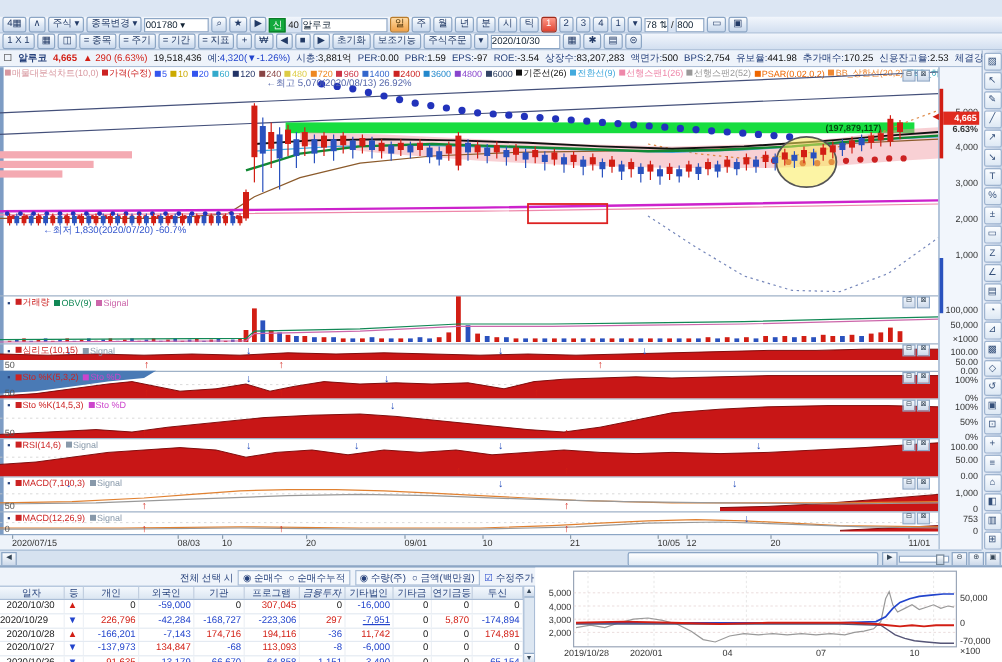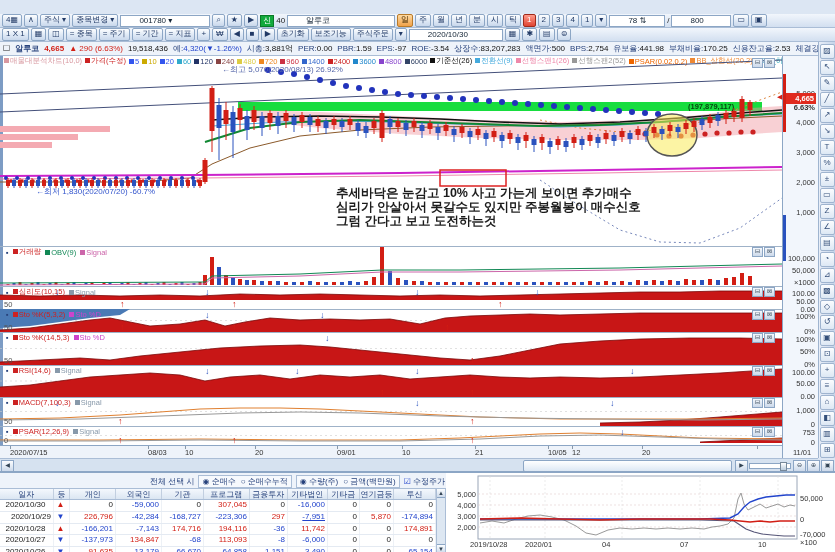--- a/index.html
+++ b/index.html
@@ -10,21 +10,21 @@
   #titlebar .ticon{width:9px;height:9px;background:linear-gradient(#9ecbff,#2d6cff);border:1px solid #fff;margin-right:4px;}
   #titlebar .tctl{margin-left:auto;display:flex;gap:2px;}
   .tbtn{width:13px;height:10px;background:linear-gradient(#eef4fb,#b9cce6);border:1px solid #7f99bd;color:#234;font-size:7px;line-height:9px;text-align:center;border-radius:1px;}
   
   .toolbar{left:0;width:835px;background:linear-gradient(#f2f6fc,#d2dff0);border-bottom:1px solid #aabdd6;display:flex;align-items:center;gap:2px;padding:0 2px;box-sizing:border-box;}
   #toolbar1{top:14px;height:14px;}
   #toolbar2{top:28px;height:14px;}
   .btn3{background:linear-gradient(#fdfeff,#e3ecf7 45%,#c9d8ec);border:1px solid #8ca6c5;border-radius:2px;height:11px;line-height:10px;padding:0 3px;font-size:8px;color:#223a66;white-space:nowrap;}
   .btn3.sel{background:linear-gradient(#ffd9a0,#f0a24a);border-color:#b97b2a;color:#402800;}
   .btn3.red{background:linear-gradient(#ff9a8a,#e04432);border-color:#a02a1a;color:#fff;}
-  .inputbox{background:#fff;border:1px solid #8ca6c5;height:10px;line-height:10px;padding:0 18px;color:#123;font-size:8px;}
+  .inputbox{background:#fff;border:1px solid #8ca6c5;height:10px;line-height:10px;padding:0 0;color:#123;font-size:8px;}
   .badge-new{background:#12a93c;color:#fff;border:1px solid #0a7a28;height:10px;line-height:10px;padding:0 2px;}
   
   #inforow{left:0;top:42px;width:835px;height:14px;background:#eef3fa;border-bottom:1px solid #aabdd6;display:flex;align-items:center;gap:5px;padding:0 3px;box-sizing:border-box;white-space:nowrap;overflow:hidden;}
   #inforow .lbl{color:#27427c;}
   #inforow .v{color:#111;}
   .red{color:#d21e14;} .blue{color:#2244cc;} .navy{color:#27427c;}
   
   #chartbg{left:0;top:56px;width:782px;height:389px;background:#fff;border-left:3px solid #7d9cc4;box-sizing:border-box;}
   #mainlegend{left:4px;top:56px;width:778px;height:10px;display:flex;gap:3px;align-items:center;white-space:nowrap;overflow:hidden;font-size:7.5px;}
   #mainlegend .sw{width:5px;height:5px;display:inline-block;margin-right:1px;}
@@ -133,21 +133,21 @@
       <span><span class="lbl">예:</span><span class="blue">4,320(▼-1.26%)</span></span>
       <span><span class="lbl">시총:</span><span class="v">3,881억</span></span>
       <span><span class="lbl">PER:</span><span class="v">0.00</span></span>
       <span><span class="lbl">PBR:</span><span class="v">1.59</span></span>
       <span><span class="lbl">EPS:</span><span class="v">-97</span></span>
       <span><span class="lbl">ROE:</span><span class="v">-3.54</span></span>
       <span><span class="lbl">상장수:</span><span class="v">83,207,283</span></span>
       <span><span class="lbl">액면가:</span><span class="v">500</span></span>
       <span><span class="lbl">BPS:</span><span class="v">2,754</span></span>
       <span><span class="lbl">유보율:</span><span class="v">441.98</span></span>
-      <span><span class="lbl">부채비율:</span><span class="v">170.25</span></span>
+      <span><span class="lbl">추가매수:</span><span class="v">170.25</span></span>
       <span><span class="lbl">신용잔고율:</span><span class="v">2.53</span></span>
       <span><span class="lbl">체결강도:</span><span class="red">5.46%</span></span>
     </div>
 
   <div id="chartbg" class="abs"></div>
   <div id="mainlegend" class="abs">
       <span><span class="sw" style="background: rgb(216, 152, 160);"></span><span style="color: rgb(216, 152, 160);">매물대분석차트(10,0)</span></span>
       <span><span class="sw" style="background: rgb(204, 34, 34);"></span><span style="color: rgb(204, 34, 34);">가격(수정)</span></span>
       <span><span class="sw" style="background: rgb(51, 85, 238);"></span><span style="color: rgb(51, 85, 238);">5</span></span>
       <span><span class="sw" style="background: rgb(204, 170, 0);"></span><span style="color: rgb(204, 170, 0);">10</span></span>
@@ -469,25 +469,20 @@
       <rect x="715.5" y="55" width="5" height="6" fill="#2a52be"></rect>
       <line x1="726" y1="50" x2="726" y2="64" stroke="#d21e14" stroke-width="1"></line>
       <rect x="723.5" y="53" width="5" height="6" fill="#d21e14"></rect>
       <line x1="734" y1="48" x2="734" y2="62" stroke="#d21e14" stroke-width="1"></line>
       <rect x="731.5" y="51" width="5" height="6" fill="#d21e14"></rect>
       <line x1="742" y1="36" x2="742" y2="62" stroke="#d21e14" stroke-width="1"></line>
       <rect x="739.5" y="39" width="5" height="19" fill="#d21e14"></rect>
       <line x1="750" y1="40" x2="750" y2="56" stroke="#d21e14" stroke-width="1"></line>
       <rect x="747.5" y="42" width="5" height="8" fill="#d21e14"></rect>
     </svg>
-  <div id="chartnote" class="abs">
-      <div>추세바닥은 눈감고 10% 사고 가는게 보이면 추가매수</div>
-      <div>심리가 안살아서 못갈수도 있지만 주봉월봉이 매수신호</div>
-      <div>그럼 간다고 보고 도전하는것</div>
-    </div>
   <svg id="panelsvg" class="abs" style="left:0;top:246px;" width="782" height="199">
       <line x1="0" y1="0.5" x2="782" y2="0.5" stroke="#9fb2c8" stroke-width="1"></line>
       <rect x="6.5" y="38" width="3" height="1" fill="#d21e14"></rect>
       <rect x="12.5" y="37" width="3" height="2" fill="#2a52be"></rect>
       <rect x="18.5" y="36" width="3" height="3" fill="#d21e14"></rect>
       <rect x="24.5" y="38" width="3" height="1" fill="#2a52be"></rect>
       <rect x="30.5" y="37" width="3" height="2" fill="#d21e14"></rect>
       <rect x="36.5" y="36" width="3" height="3" fill="#2a52be"></rect>
       <rect x="42.5" y="38" width="3" height="1" fill="#d21e14"></rect>
       <rect x="48.5" y="37" width="3" height="2" fill="#2a52be"></rect>
@@ -705,21 +700,21 @@
         <span><span class="sw" style="background: rgb(204, 34, 34);"></span><span style="color: rgb(204, 34, 34);">MACD(7,100,3)</span></span>
         <span><span class="sw" style="background: rgb(136, 153, 170);"></span><span style="color: rgb(136, 153, 170);">Signal</span></span>
       </div>
       <div class="abs" style="left: 4px; top: 417px; font-size: 7.5px; color: rgb(85, 85, 85);">50</div>
       <div class="panelctl" style="left: 752px; top: 398px;">
         <span class="pbtn">⊟</span>
         <span class="pbtn">⊠</span>
       </div>
       <div class="plegend" style="left: 6px; top: 427px;">
         <span style="color: rgb(39, 66, 124);">▪</span>
-        <span><span class="sw" style="background: rgb(204, 34, 34);"></span><span style="color: rgb(204, 34, 34);">PSAR(12,26,9)</span></span>
+        <span><span class="sw" style="background: rgb(204, 34, 34);"></span><span style="color: rgb(204, 34, 34);">MACD(12,26,9)</span></span>
         <span><span class="sw" style="background: rgb(136, 153, 170);"></span><span style="color: rgb(136, 153, 170);">Signal</span></span>
       </div>
       <div class="abs" style="left: 4px; top: 436px; font-size: 7.5px; color: rgb(85, 85, 85);">0</div>
       <div class="panelctl" style="left: 752px; top: 427px;">
         <span class="pbtn">⊟</span>
         <span class="pbtn">⊠</span>
       </div>
       <div class="panelctl" style="left: 752px; top: 58px;">
         <span class="pbtn">⊟</span>
         <span class="pbtn">⊠</span>
@@ -800,21 +795,21 @@
       <span class="xtick" style="left: 402px;">10</span>
       <span style="position: absolute; left: 402px; top: 0px; width: 1px; height: 3px; background: rgb(136, 153, 170);"></span>
       <span class="xtick" style="left: 475px;">21</span>
       <span style="position: absolute; left: 475px; top: 0px; width: 1px; height: 3px; background: rgb(136, 153, 170);"></span>
       <span class="xtick" style="left: 548px;">10/05</span>
       <span style="position: absolute; left: 548px; top: 0px; width: 1px; height: 3px; background: rgb(136, 153, 170);"></span>
       <span class="xtick" style="left: 572px;">12</span>
       <span style="position: absolute; left: 572px; top: 0px; width: 1px; height: 3px; background: rgb(136, 153, 170);"></span>
       <span class="xtick" style="left: 642px;">20</span>
       <span style="position: absolute; left: 642px; top: 0px; width: 1px; height: 3px; background: rgb(136, 153, 170);"></span>
-      <span class="xtick" style="left: 793px;">11/01</span>
+      <span class="xtick" style="left: 757px;">11/01</span>
       <span style="position: absolute; left: 757px; top: 0px; width: 1px; height: 3px; background: rgb(136, 153, 170);"></span>
     </div>
 
   <div id="scrollrow" class="abs">
     <div class="sbtn" style="left:1px;">◀</div>
     <div id="sthumb"></div>
     <div class="sbtn" style="left:735px;">▶</div>
     <div class="abs" style="left:749px;top:4px;width:40px;height:4px;background:#fff;border:1px solid #8ca6c5;">
         <div style="position:absolute;left:30px;top:-2px;width:5px;height:7px;background:linear-gradient(#fff,#bcd);border:1px solid #789;"></div>
       </div>
@@ -834,42 +829,42 @@
         </span>
       <span id="adjcheck"><span class="blue">☑</span> <span>수정주가</span></span>
     </div>
     <div id="tblhead">
         <div style="width: 54px; font-size: 8px;">일자</div>
         <div style="width: 16px; font-size: 8px;">등락</div>
         <div style="width: 46px; font-size: 8px;">개인</div>
         <div style="width: 46px; font-size: 8px;">외국인</div>
         <div style="width: 42px; font-size: 8px;">기관</div>
         <div style="width: 46px; font-size: 8px;">프로그램</div>
-        <div style="width: 38px; font-size: 8px;">금융투자</div>
+        <div style="width: 38px; font-size: 8px; font-style: italic;">금융투자</div>
         <div style="width: 40px; font-size: 8px;">기타법인</div>
         <div style="width: 32px; font-size: 8px;">기타금융</div>
         <div style="width: 34px; font-size: 8px;">연기금등</div>
         <div style="width: 42px; font-size: 8px;">투신</div>
       </div>
     <div id="tblbody">
         <div class="trow">
           <div style="width: 54px; text-align: center;">2020/10/30</div>
           <div class="red" style="width: 16px; text-align: center;">▲</div>
           <div class="" style="width: 46px;">0</div>
           <div class="blue" style="width: 46px;">-59,000</div>
           <div class="" style="width: 42px;">0</div>
           <div class="red" style="width: 46px;">307,045</div>
           <div class="" style="width: 38px;">0</div>
           <div class="blue" style="width: 40px;">-16,000</div>
           <div class="" style="width: 32px;">0</div>
           <div class="" style="width: 34px;">0</div>
           <div class="" style="width: 42px;">0</div>
         </div>
         <div class="trow">
-          <div style="width: 54px; text-align: right;">2020/10/29</div>
+          <div style="width: 54px; text-align: left;">2020/10/29</div>
           <div class="blue" style="width: 16px; text-align: center;">▼</div>
           <div class="red" style="width: 46px;">226,796</div>
           <div class="blue" style="width: 46px;">-42,284</div>
           <div class="blue" style="width: 42px;">-168,727</div>
           <div class="blue" style="width: 46px;">-223,306</div>
           <div class="red" style="width: 38px;">297</div>
           <div class="blue" style="width: 40px; text-decoration: underline;">-7,951</div>
           <div class="" style="width: 32px;">0</div>
           <div class="red" style="width: 34px;">5,870</div>
           <div class="blue" style="width: 42px;">-174,894</div>

